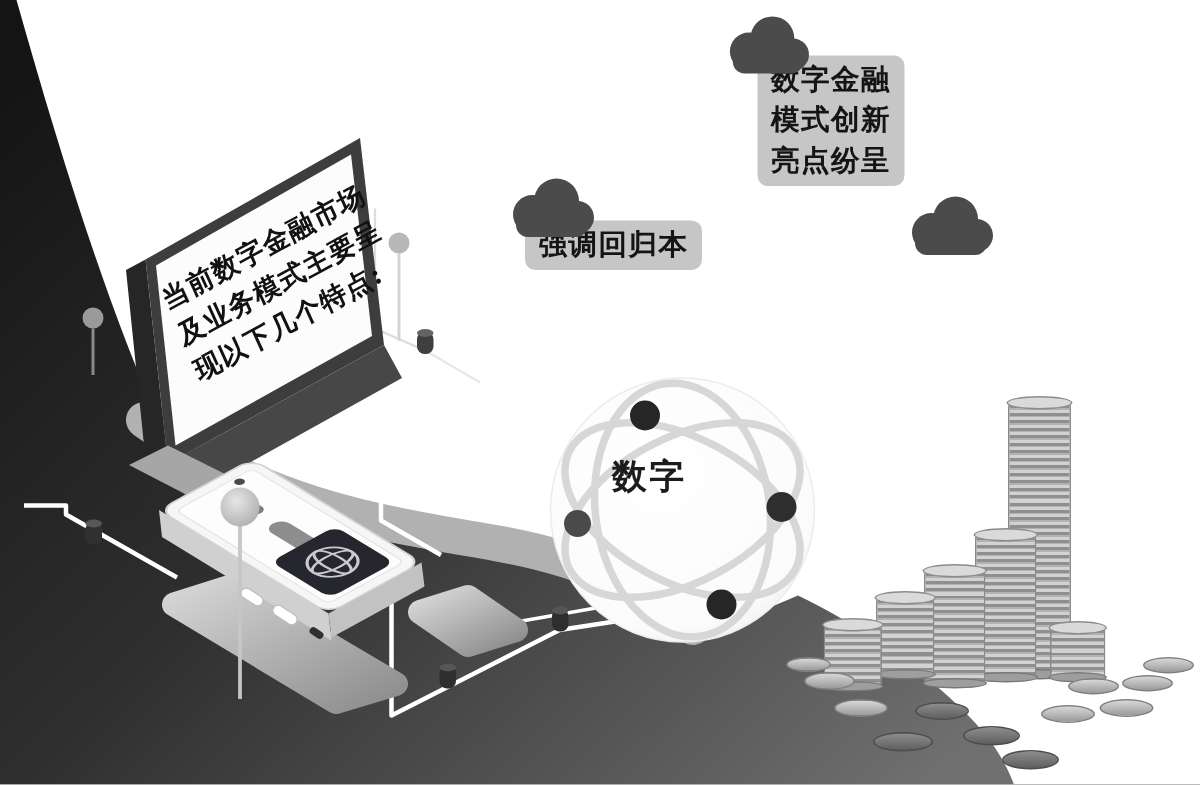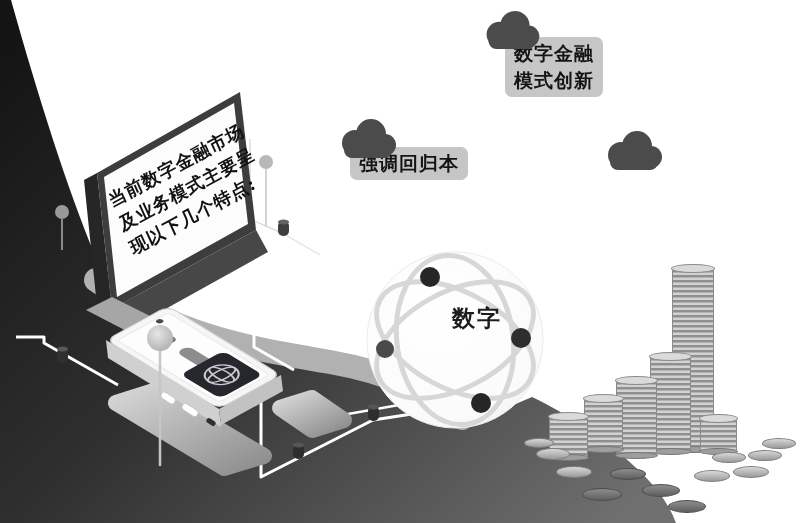--- a/index.html
+++ b/index.html
@@ -15,21 +15,21 @@
     position:absolute;left:104px;top:190px;width:178px;
     transform:rotate(-28.5deg) skewX(-4deg);transform-origin:0 0;
     font-size:18px;line-height:26px;font-weight:bold;color:#111;
     font-family:"DejaVu Serif","Liberation Serif",serif;
     letter-spacing:1px;white-space:nowrap;
   }
   .monitor-text span{display:block;}
 
   
   .sphere-label{
-    position:absolute;left:408px;top:303px;width:94px;text-align:right;
+    position:absolute;left:408px;top:303px;width:94px;text-align:left;
     font-size:23px;line-height:31px;font-weight:bold;color:#1c1c1c;letter-spacing:2px;
   }
   .sphere-label span{display:block;}
 
   
   .cloud-label{
     position:absolute;background:#c6c6c6;border-radius:7px;
     padding:3px 9px;font-size:19px;line-height:27px;color:#141414;
     letter-spacing:1px;white-space:nowrap;font-weight:bold;
   }
@@ -228,20 +228,21 @@
         <circle cx="20" cy="26" r="13"></circle>
         <circle cx="36" cy="17" r="15"></circle>
         <circle cx="50" cy="28" r="11"></circle>
         <rect x="9" y="25" width="48" height="16" rx="8"></rect>
       </g>
   </svg>
 
   <div class="cloud-label" style="left:505px;top:37px;">
     <span>数字金融</span>
     <span>模式创新</span>
+    <span>亮点纷呈</span>
   </div>
   <svg class="cloud-icon" style="left:479px;top:9px;" width="64" height="41" viewBox="0 0 64 42">
     <g fill="#4b4b4b">
         <circle cx="20" cy="26" r="13"></circle>
         <circle cx="36" cy="17" r="15"></circle>
         <circle cx="50" cy="28" r="11"></circle>
         <rect x="9" y="25" width="48" height="16" rx="8"></rect>
       </g>
   </svg>
 

